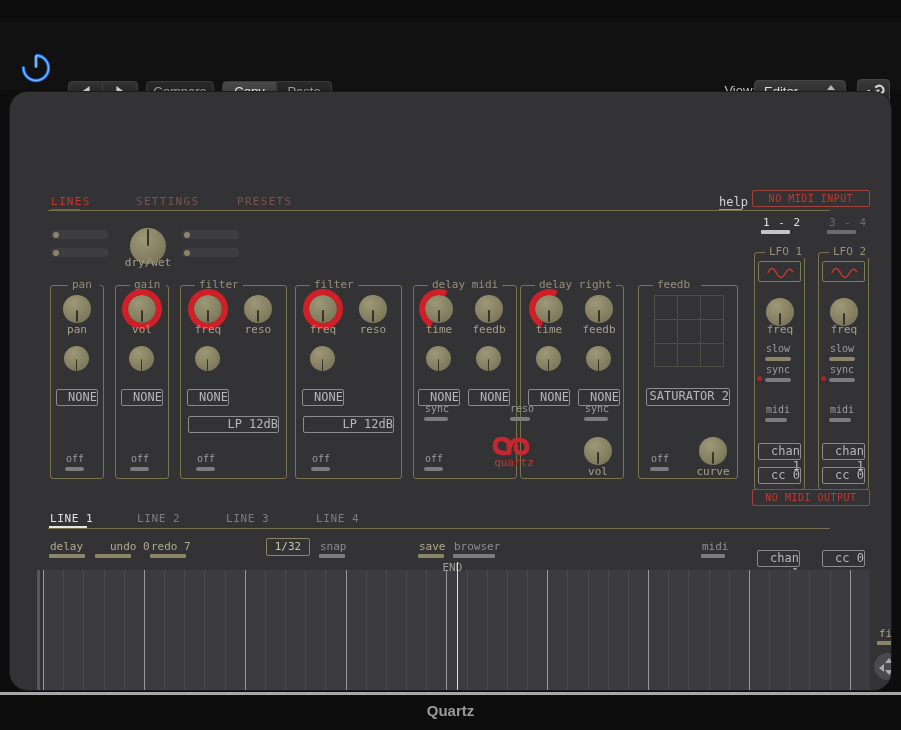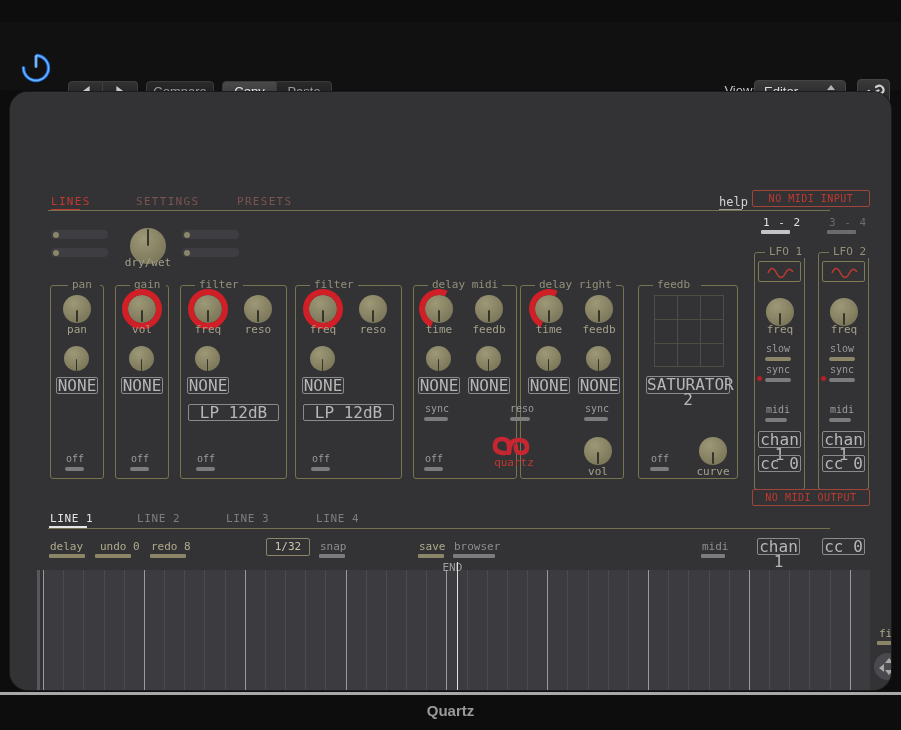--- a/index.html
+++ b/index.html
@@ -232,22 +232,23 @@
     content:""; position:absolute; left:-6px; top:-6px; width:40px; height:40px;
     border-radius:50%; box-sizing:border-box;
     border:6px solid transparent;
     border-left-color:#d01f26; border-top-color:#d01f26;
     transform:rotate(-20deg);
   }
 
   .modbtn {
     position:absolute; height:17px;
     border:1px solid #8b8b8b; border-radius:2px;
-    font-size:16px; color:#b7b7b7; text-align:center; line-height:15px;
-    font-family:"DejaVu Sans Mono", monospace;
+    font-size:12px; color:#b7b7b7; text-align:right; line-height:15px;
+    font-family:"DejaVu Sans Mono", monospace;
+    margin-top:12px;
   }
   .sublabel {
     position:absolute; font-size:10px; color:#9b9b9b;
     font-family:"DejaVu Sans Mono", monospace;
   }
   .subline {
     position:absolute; height:4px; border-radius:2px; background:#7c7c7c;
   }
   .subline.olive { background:#8b8668; }
 
@@ -640,23 +641,23 @@
 
     <div id="ltab1" class="ltab">LINE 1</div>
     <div id="ltab1-bar"></div>
     <div id="ltab2" class="ltab">LINE 2</div>
     <div id="ltab3" class="ltab">LINE 3</div>
     <div id="ltab4" class="ltab">LINE 4</div>
     <div id="seq-rule"></div>
 
     <div class="seqbtn-label" style="left:40px; color:#b0aa8c;">delay</div>
     <div class="seqbtn-bar" style="left:39px; width:36px; background:#8b8668;"></div>
-    <div class="seqbtn-label" style="left:90px; color:#b0aa8c;">undo 0</div>
+    <div class="seqbtn-label" style="left:100px; color:#b0aa8c;">undo 0</div>
     <div class="seqbtn-bar" style="left:85px; width:36px; background:#8b8668;"></div>
-    <div class="seqbtn-label" style="left:141px; color:#b0aa8c;">redo 8</div>
+    <div class="seqbtn-label" style="left:141px; color:#b0aa8c;">redo 7</div>
     <div class="seqbtn-bar" style="left:140px; width:36px; background:#8b8668;"></div>
 
     <div id="grid-size-box">1/32</div>
 
     <div class="seqbtn-label" style="left:310px; color:#8d8d8d;">snap</div>
     <div class="seqbtn-bar" style="left:309px; width:26px; background:#7c7c7c;"></div>
 
     <div class="seqbtn-label" style="left:409px; color:#b0aa8c;">save</div>
     <div class="seqbtn-bar" style="left:408px; width:26px; background:#8b8668;"></div>
     <div class="seqbtn-label" style="left:444px; color:#8d8d8d;">browser</div>

